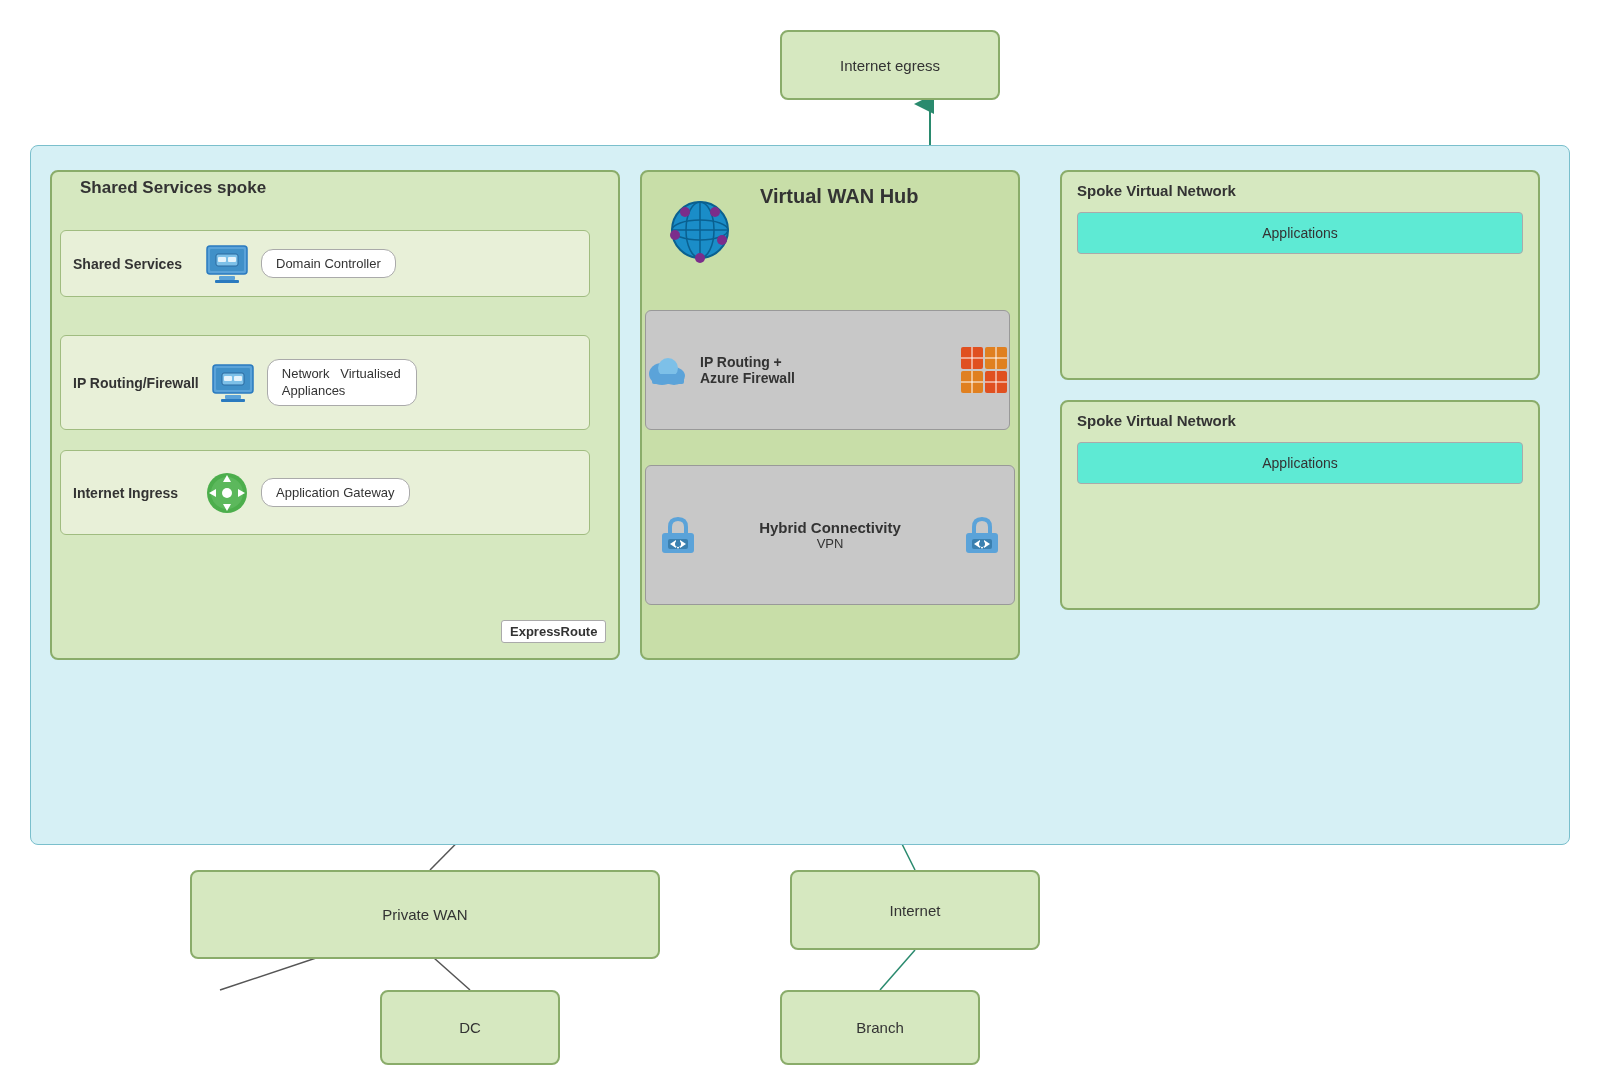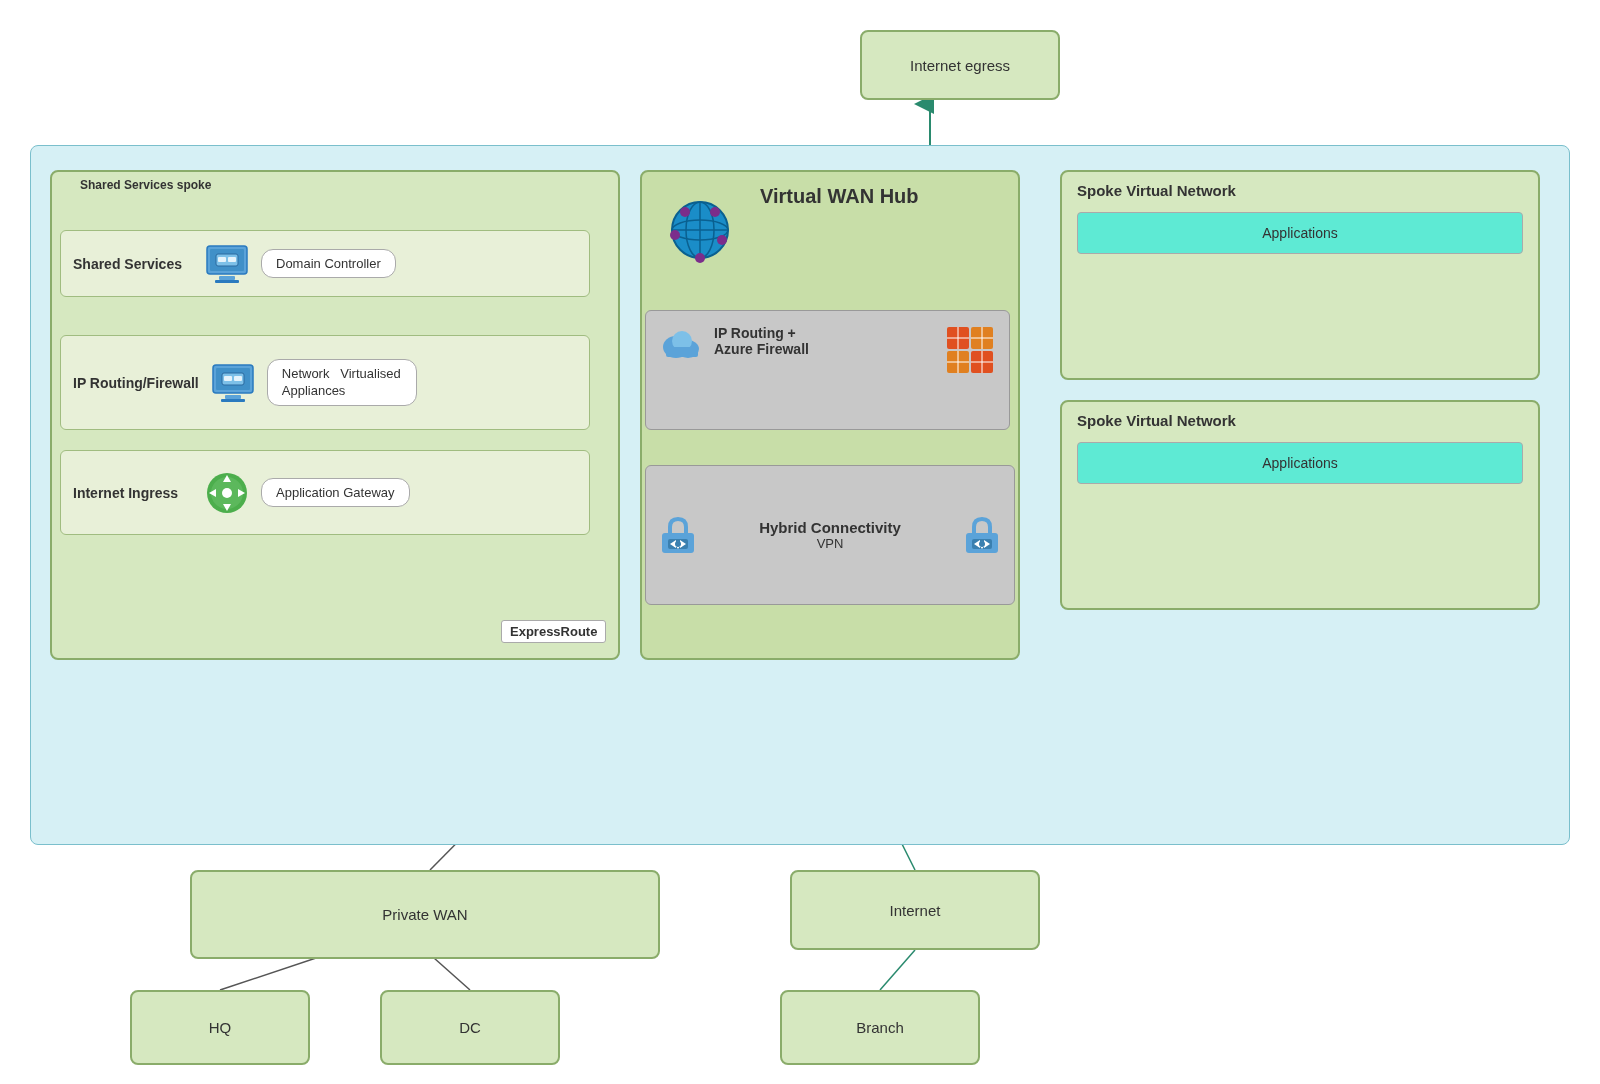--- a/index.html
+++ b/index.html
@@ -58,21 +58,21 @@
       width: 570px;
       height: 490px;
       background: #d6e8c0;
       border: 2px solid #8aac6a;
       border-radius: 8px;
     }
     .shared-services-spoke-title {
       position: absolute;
       top: 178px;
       left: 80px;
-      font-size: 12px;
+      font-size: 17px;
       font-weight: 700;
       color: #333;
     }
 
     
     .vwan-hub {
       position: absolute;
       top: 170px;
       left: 640px;
       width: 380px;
@@ -180,21 +180,22 @@
     .ip-routing-box {
       position: absolute;
       top: 310px;
       left: 645px;
       width: 365px;
       height: 120px;
       background: #c8c8c8;
       border: 1.5px solid #999;
       border-radius: 6px;
       display: flex;
-      padding: 14px;
+      align-items: center;
+      padding: 0;
       gap: 10px;
     }
 
     
     .hybrid-box {
       position: absolute;
       top: 465px;
       left: 645px;
       width: 370px;
       height: 140px;
@@ -386,21 +387,21 @@
 
     <line x1="830" y1="610" x2="830" y2="700" stroke="#2a8a6e" stroke-width="1.5" stroke-dasharray="5,3"></line>
     <line x1="830" y1="700" x2="915" y2="870" stroke="#2a8a6e" stroke-width="1.5"></line>
 
     <line x1="340" y1="950" x2="220" y2="990" stroke="#555" stroke-width="1.5"></line>
     <line x1="425" y1="950" x2="470" y2="990" stroke="#555" stroke-width="1.5"></line>
 
     <line x1="605" y1="642" x2="605" y2="600" stroke="#555" stroke-width="1.5"></line>
   </svg>
 
-  <div class="internet-egress-box bottom-box" style="position:absolute;top:30px;left:860px;width:200px;height:70px;">
+  <div class="internet-egress-box bottom-box" style="position:absolute;top:30px;left:780px;width:220px;height:70px;">
     <span>Internet egress</span>
   </div>
 
   <div class="main-area"></div>
 
   <div class="shared-services-spoke"></div>
   <div class="shared-services-spoke-title">Shared Services spoke</div>
 
   <div class="service-row row-shared-services">
     <span class="row-label">Shared Services</span>
@@ -536,23 +537,20 @@
   </div>
 
   <div class="expressroute-label">ExpressRoute</div>
 
   <div class="bottom-box private-wan-box">
     <span>Private WAN</span>
   </div>
   <div class="bottom-box internet-box">
     <span>Internet</span>
   </div>
-  <div class="bottom-box hq-box">
-    <span>HQ</span>
-  </div>
   <div class="bottom-box dc-box">
     <span>DC</span>
   </div>
   <div class="bottom-box branch-box">
     <span>Branch</span>
   </div>
 
 </div>
 
 </body></html>

